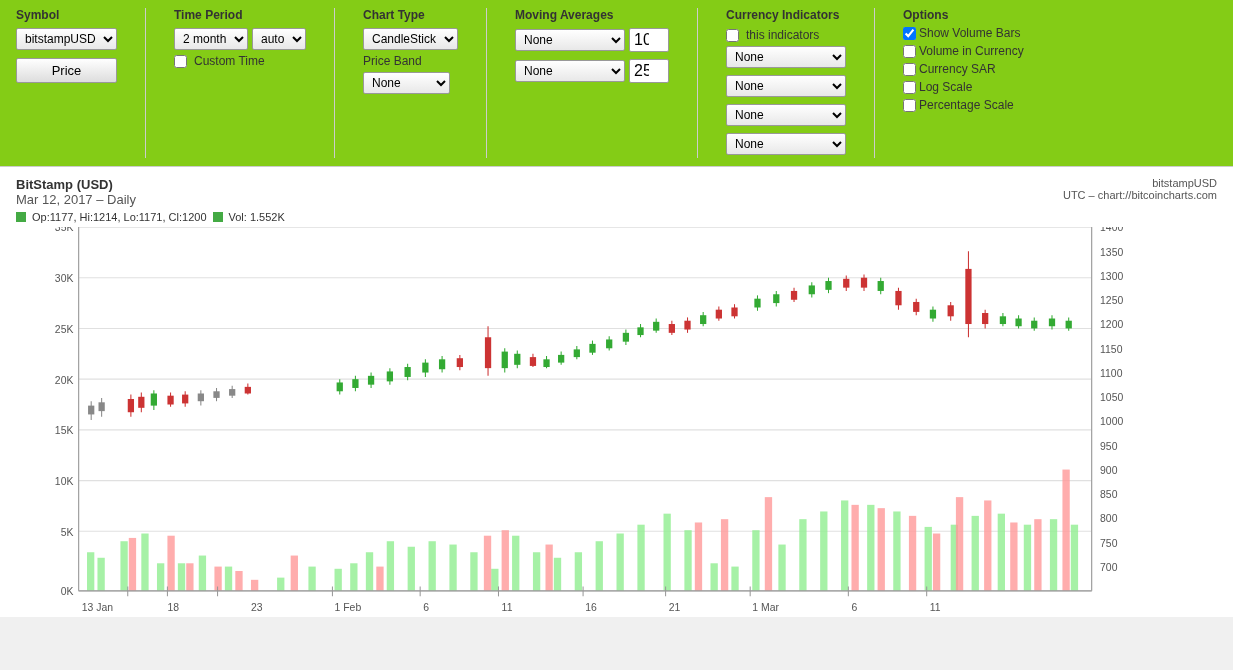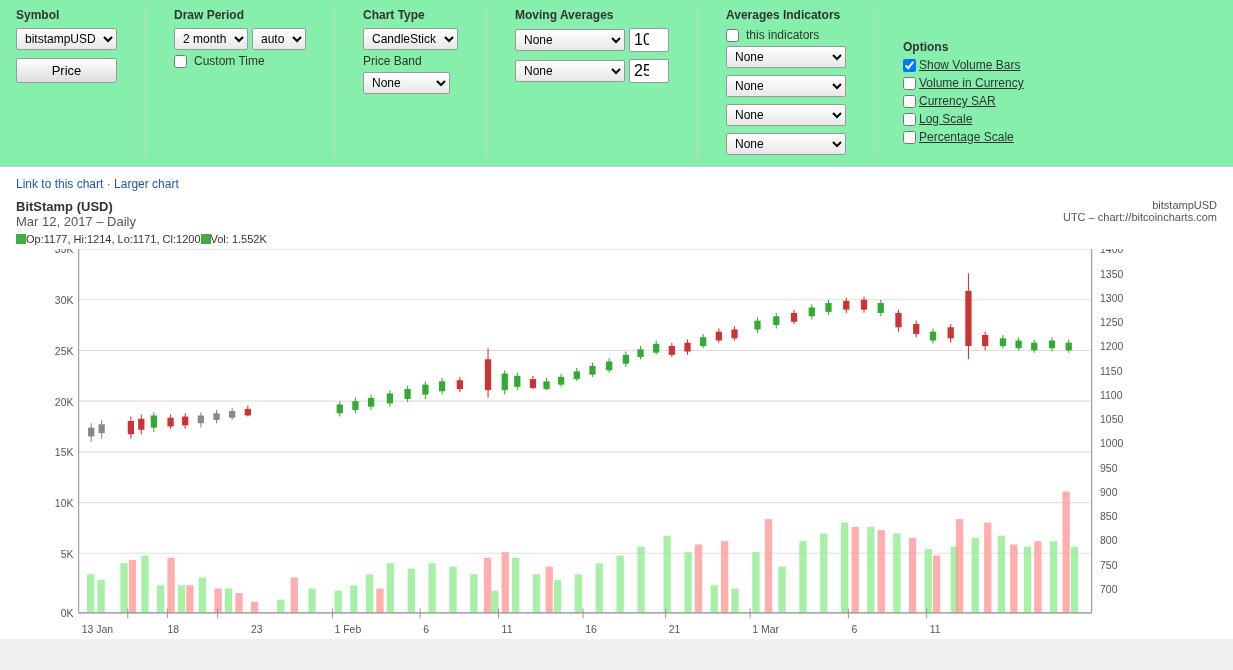--- a/index.html
+++ b/index.html
@@ -1,19 +1,19 @@
 <!DOCTYPE html>
 <html><head>
   <meta charset="utf-8">
   <style>
     * { box-sizing: border-box; margin: 0; padding: 0; }
     body { font-family: Arial, sans-serif; font-size: 12px; background: #f0f0f0; color: #333; }
 
     .controls-bar {
-      background: #86efac;
+      background: #84cc16;
       border-bottom: 1px solid #ccc;
       padding: 8px 16px;
       display: flex;
       align-items: flex-start;
       gap: 24px;
     }
 
     .control-group { display: flex; flex-direction: column; gap: 4px; }
     .control-group label.group-label { font-weight: bold; font-size: 12px; margin-bottom: 2px; }
 
@@ -81,20 +81,21 @@
     .chart-title { font-size: 13px; font-weight: bold; }
     .chart-subtitle { font-size: 13px; color: #555; }
     .chart-info-right { font-size: 11px; color: #555; text-align: right; }
 
     .chart-ohlc {
       font-size: 11px;
       color: #333;
       margin-bottom: 4px;
       display: flex;
       align-items: center;
+      gap: 6px;
     }
 
     .ohlc-square {
       display: inline-block;
       width: 10px;
       height: 10px;
       border: 1px solid #4a4;
       background: #4a4;
     }
 
@@ -107,23 +108,23 @@
     }
 
     .svg-chart { width: 100%; height: 100%; }
 
     .options-group {
       display: flex;
       flex-direction: column;
       gap: 4px;
     }
 
-    .options-group label.group-label { font-weight: bold; margin-top: 32px; }
-
-    .option-row { display: flex; align-items: flex-end; font-size: 12px; text-decoration: underline; }
+    .options-group label.group-label { font-weight: bold; }
+
+    .option-row { display: flex; align-items: flex-end; font-size: 12px; }
 
     .tech-ind-select { width: 120px; margin-bottom: 3px; }
 
     .ma-row { display: flex; align-items: center; gap: 4px; margin-bottom: 3px; }
     .ma-select { width: 110px; }
 
     .divider { width: 1px; background: #ccc; align-self: stretch; margin: 0 4px; }
   </style>
 </head>
 <body>
@@ -136,21 +137,21 @@
       <select>
         <option>bitstampUSD</option>
       </select>
     </div>
     <button class="draw-btn">Price</button>
   </div>
 
   <div class="divider"></div>
 
   <div class="control-group">
-    <label class="group-label">Draw Period</label>
+    <label class="group-label">Time Period</label>
     <div class="control-row">
       <select>
         <option>1 month</option>
         <option selected="">2 month</option>
         <option>3 month</option>
         <option>6 month</option>
         <option>1 year</option>
       </select>
       <select>
         <option selected="">auto</option>
@@ -207,21 +208,21 @@
         <option>EMA</option>
         <option>WMA</option>
       </select>
       <input type="number" value="25" style="">
     </div>
   </div>
 
   <div class="divider"></div>
 
   <div class="control-group">
-    <label class="group-label">Averages Indicators</label>
+    <label class="group-label">Currency Indicators</label>
     <div class="control-row">
       <input type="checkbox" style="">
       <span>this indicators</span>
     </div>
     <select class="tech-ind-select">
       <option>None</option>
     </select>
     <select class="tech-ind-select">
       <option>None</option>
     </select>
@@ -255,25 +256,20 @@
     </div>
     <div class="option-row">
       <input type="checkbox" style="">
       <span>Percentage Scale</span>
     </div>
   </div>
 
 </div>
 
 <div class="chart-area">
-  <div class="chart-links">
-    <a href="#">Link to this chart</a>
-    <span>·</span>
-    <a href="#">Larger chart</a>
-  </div>
 
   <div class="chart-container">
     
     <div class="chart-header">
       <div>
         <div class="chart-title">BitStamp (USD)</div>
         <div class="chart-subtitle">Mar 12, 2017 – Daily</div>
       </div>
       <div class="chart-info-right">
         <div>bitstampUSD</div>

